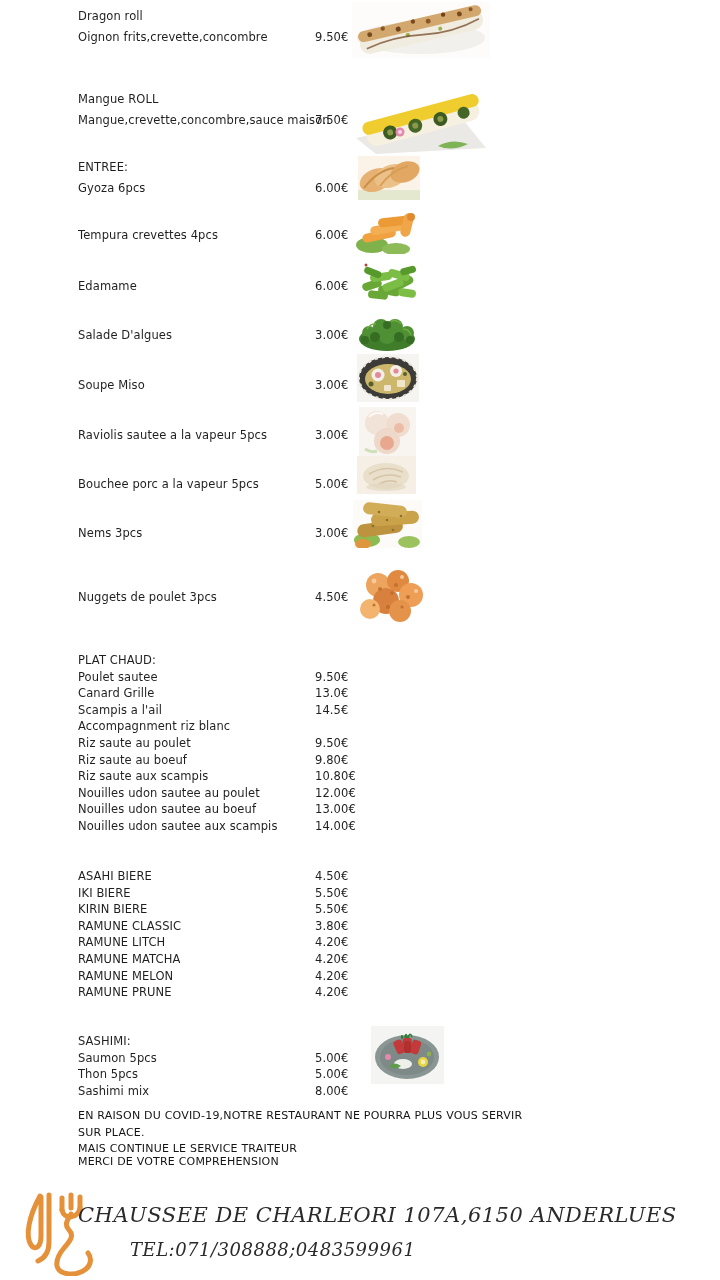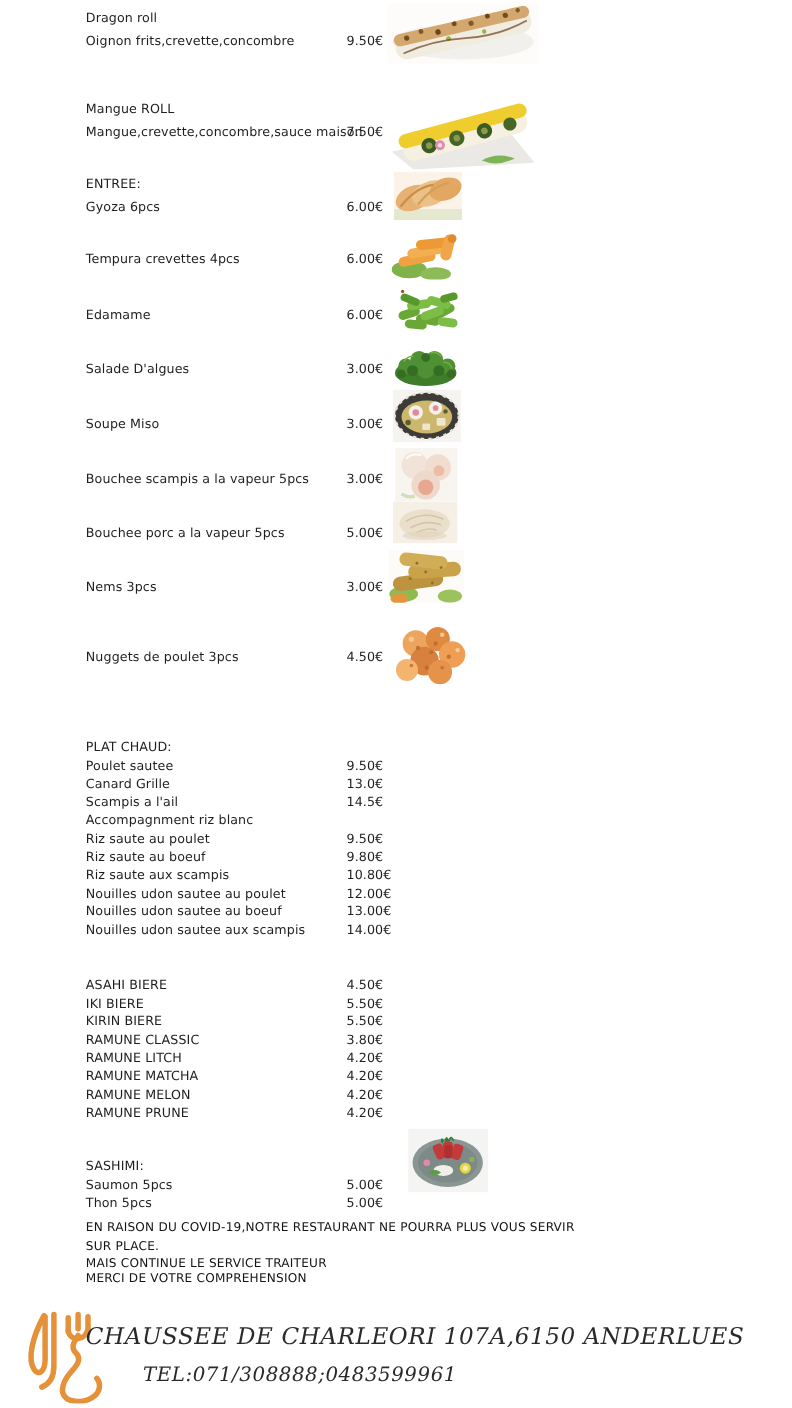--- a/index.html
+++ b/index.html
@@ -2,21 +2,21 @@
 <html><head>
 <meta charset="utf-8">
 <style>
   html,body{margin:0;padding:0;background:#ffffff;}
   .page{position:relative;width:720px;height:1280px;background:#ffffff;overflow:hidden;
         font-family:"DejaVu Sans",sans-serif;color:#1f1f1f;}
   
   .prow{position:absolute;left:78px;width:300px;font-size:11.5px;line-height:21px;letter-spacing:.1px;}
   .prow .price{position:absolute;left:237px;bottom:0;line-height:21px;white-space:nowrap;}
   
-  .list{position:absolute;left:78px;width:300px;font-size:11.5px;line-height:16.6px;letter-spacing:.1px;margin-top:19px;}
+  .list{position:absolute;left:78px;width:300px;font-size:11.5px;line-height:16.6px;letter-spacing:.1px;}
   .lrow{position:relative;}
   .lrow .price{position:absolute;left:237px;top:0;white-space:nowrap;}
   
   .photo{position:absolute;}
   .photo svg{display:block;width:100%;height:100%;}
   
   .notice{position:absolute;left:78px;width:460px;font-size:11px;font-weight:normal;
           line-height:16.5px;color:#141414;letter-spacing:.2px;}
   
   .logo{position:absolute;left:20px;top:1190px;width:74px;height:86px;}
@@ -189,21 +189,21 @@
     <circle cx="39" cy="17" r="6" fill="#f5f0e6"></circle>
         <circle cx="39" cy="17" r="2.6" fill="#e2899d"></circle>
     <rect x="40" y="26" width="8" height="7" rx="1" fill="#efe6cd"></rect>
         <rect x="27" y="31" width="7" height="6" rx="1" fill="#efe6cd"></rect>
     <circle cx="14" cy="30" r="2.5" fill="#55602c"></circle>
         <circle cx="48" cy="20" r="2" fill="#55602c"></circle>
       </svg>
   </div>
 
   <div class="prow" style="top:425px">
-    <div>Bouchee scampis a la vapeur 5pcs</div>
+    <div>Raviolis sautee a la vapeur 5pcs</div>
     <span class="price">3.00€</span>
   </div>
   <div class="photo" style="left:359px;top:407px;width:57px;height:49px">
     <svg viewBox="0 0 57 49">
         <rect width="57" height="49" fill="#f8f4f0"></rect>
     <circle cx="18" cy="16" r="12" fill="#f2e3d8"></circle>
         <circle cx="39" cy="18" r="12" fill="#f0ddd0"></circle>
         <circle cx="28" cy="34" r="13" fill="#eed8ca"></circle>
     <circle cx="28" cy="36" r="7" fill="#e8a88f"></circle>
         <circle cx="40" cy="21" r="5" fill="#edbca6"></circle>
@@ -306,20 +306,21 @@
     <div class="lrow"><span>RAMUNE LITCH</span><span class="price">4.20€</span></div>
     <div class="lrow"><span>RAMUNE MATCHA</span><span class="price">4.20€</span></div>
     <div class="lrow"><span>RAMUNE MELON</span><span class="price">4.20€</span></div>
     <div class="lrow"><span>RAMUNE PRUNE</span><span class="price">4.20€</span></div>
   </div>
 
   <div class="list" style="top:1033px">
     <div class="lrow">SASHIMI:</div>
     <div class="lrow"><span>Saumon 5pcs</span><span class="price">5.00€</span></div>
     <div class="lrow"><span>Thon 5pcs</span><span class="price">5.00€</span></div>
+    <div class="lrow"><span>Sashimi mix</span><span class="price">8.00€</span></div>
   </div>
   <div class="photo" style="left:371px;top:1026px;width:73px;height:58px">
     <svg viewBox="0 0 73 58">
         <rect width="73" height="58" fill="#f4f4f2"></rect>
     <ellipse cx="36" cy="31" rx="32" ry="22" fill="#8a9693"></ellipse>
     <ellipse cx="36" cy="31" rx="27" ry="18" fill="#7d8a87"></ellipse>
     <path d="M34 12 q1 -7 2 0 M37 12 q2 -7 4 -1 M31 13 q-1 -6 1 -1" stroke="#2e7d32" stroke-width="1.6" fill="none"></path>
     <g fill="#c23a3a">
           <rect x="24" y="14" width="9" height="14" rx="3" transform="rotate(-24 28 21)"></rect>
           <rect x="32" y="12" width="9" height="15" rx="3" transform="rotate(-4 36 20)"></rect>

